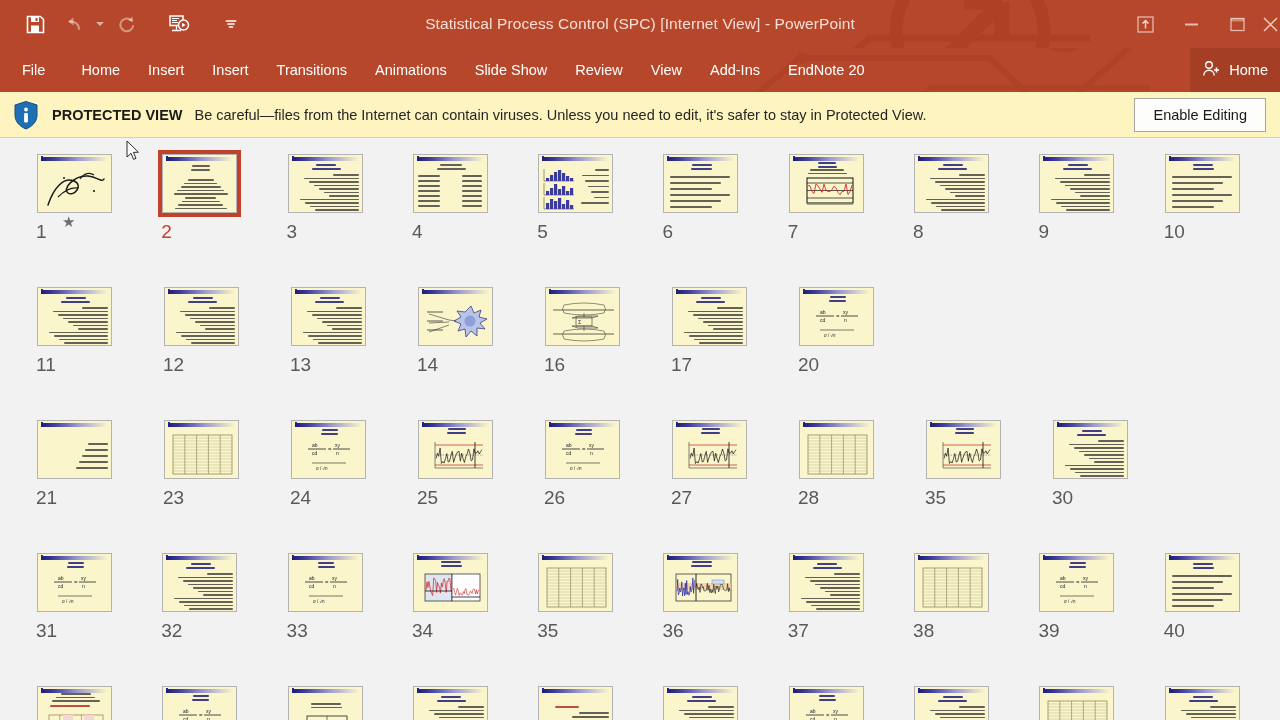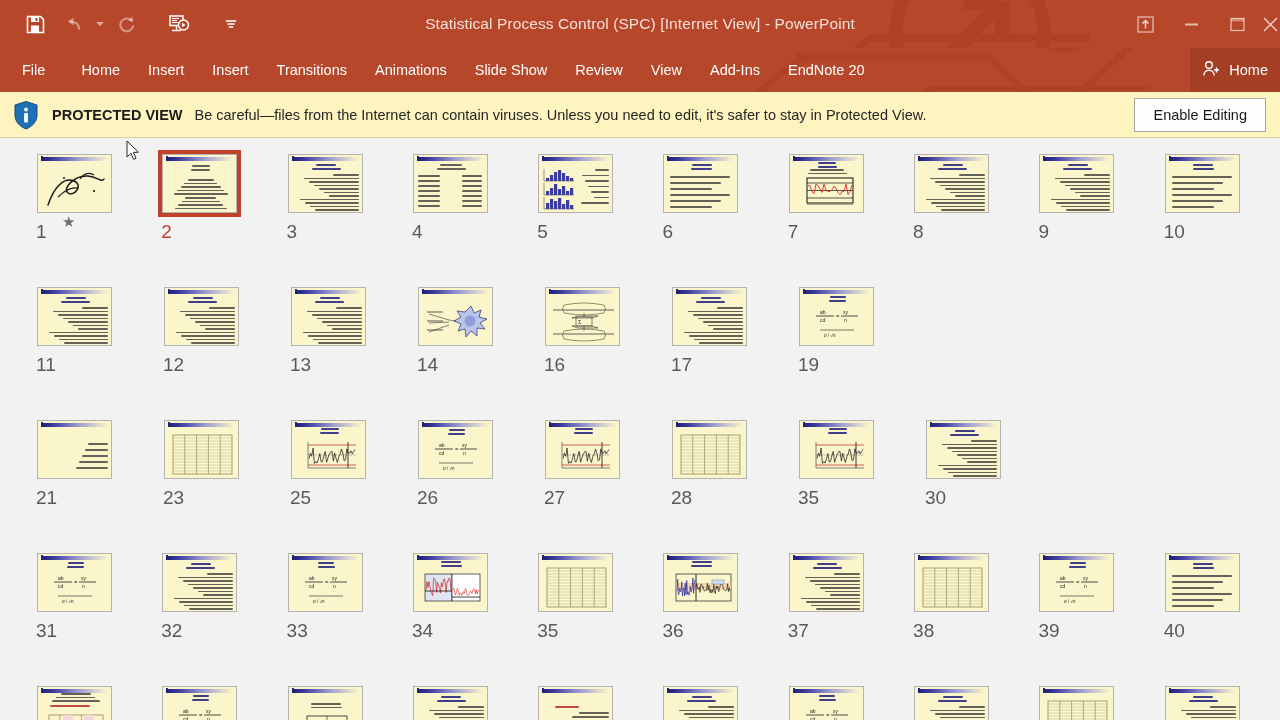--- a/index.html
+++ b/index.html
@@ -698,21 +698,21 @@
                   <text x="12" y="16" font-size="5" fill="#222">cd</text>
                   <text x="28" y="12" font-size="6" fill="#222">=</text>
                   <text x="35" y="8" font-size="5" fill="#222">xy</text>
                   <text x="36" y="16" font-size="5" fill="#222">n</text>
                   <line x1="12" y1="24" x2="46" y2="24" stroke="#222" stroke-width=".6"></line>
                   <text x="16" y="31" font-size="4.5" fill="#222">σ / √n</text>
                 </svg>
               </div>
             </div>
           </div>
-          <div class="cap">19</div>
+          <div class="cap">20</div>
         </div>
       </div>
       <div class="row">
         <div class="cell first">
           <div class="thumb-wrap">
             <div class="thumb">
               <i class="t-titlebar"></i>
               <i class="ln hd" style="left:NaNpx;top:10px;width:NaNpx"></i>
               <i class="ln " style="left:50px;top:22px;width:20px"></i>
               <i class="ln " style="left:47px;top:28px;width:23px"></i>
@@ -750,20 +750,43 @@
                 </svg>
               </div>
             </div>
           </div>
           <div class="cap">23</div>
         </div>
         <div class="cell">
           <div class="thumb-wrap">
             <div class="thumb">
               <i class="t-titlebar"></i>
+              <i class="ln hd" style="left:29.5px;top:8px;width:16px"></i>
+              <i class="ln hd" style="left:29px;top:11.6px;width:17px"></i>
+              <div class="chart" style="left:8px;top:18px;width:59px;height:34px">
+                <svg viewBox="0 0 59 34">
+                  <line x1="8" y1="10" x2="26" y2="10" stroke="#222" stroke-width=".8"></line>
+                  <line x1="33" y1="10" x2="50" y2="10" stroke="#222" stroke-width=".8"></line>
+                  <text x="12" y="8" font-size="5" fill="#222">ab</text>
+                  <text x="12" y="16" font-size="5" fill="#222">cd</text>
+                  <text x="28" y="12" font-size="6" fill="#222">=</text>
+                  <text x="35" y="8" font-size="5" fill="#222">xy</text>
+                  <text x="36" y="16" font-size="5" fill="#222">n</text>
+                  <line x1="12" y1="24" x2="46" y2="24" stroke="#222" stroke-width=".6"></line>
+                  <text x="16" y="31" font-size="4.5" fill="#222">σ / √n</text>
+                </svg>
+              </div>
+            </div>
+          </div>
+          <div class="cap">24</div>
+        </div>
+        <div class="cell">
+          <div class="thumb-wrap">
+            <div class="thumb">
+              <i class="t-titlebar"></i>
               <i class="ln hd" style="left:28.5px;top:7px;width:18px"></i>
               <i class="ln hd" style="left:28px;top:10.5px;width:19px"></i>
               <div class="chart" style="left:6px;top:17px;width:63px;height:38px">
                 <svg viewBox="0 0 63 38">
                   <line x1="10" y1="4" x2="10" y2="30" stroke="#333" stroke-width=".6"></line>
                   <line x1="10" y1="30" x2="58" y2="30" stroke="#333" stroke-width=".6"></line>
                   <line x1="10" y1="7" x2="58" y2="7" stroke="#c02020" stroke-width=".7"></line>
                   <line x1="10" y1="27" x2="58" y2="27" stroke="#c02020" stroke-width=".7"></line>
                   <line x1="10" y1="17" x2="58" y2="17" stroke="#555" stroke-width=".5" stroke-dasharray="1.5,1"></line>
                   <path d="M11.0 20.6 L12.4 15.1 L13.7 18.3 L15.1 10.1 L16.4 25.5 L17.8 23.5 L19.1 25.1 L20.5 20.6 L21.8 15.6 L23.2 24.0 L24.5 23.4 L25.9 17.6 L27.2 13.4 L28.6 24.3 L29.9 20.0 L31.3 16.2 L32.6 13.9 L34.0 13.3 L35.4 23.1 L36.7 15.2 L38.1 20.6 L39.4 24.5 L40.8 18.7 L42.1 16.1 L43.5 11.0 L44.8 15.0 L46.2 22.9 L47.5 21.8 L48.9 10.8 L50.2 15.2 L51.6 15.0 L52.9 12.8 L54.3 16.0 L55.6 13.6 L57.0 11.6 " fill="none" stroke="#111" stroke-width="0.7"></path>

